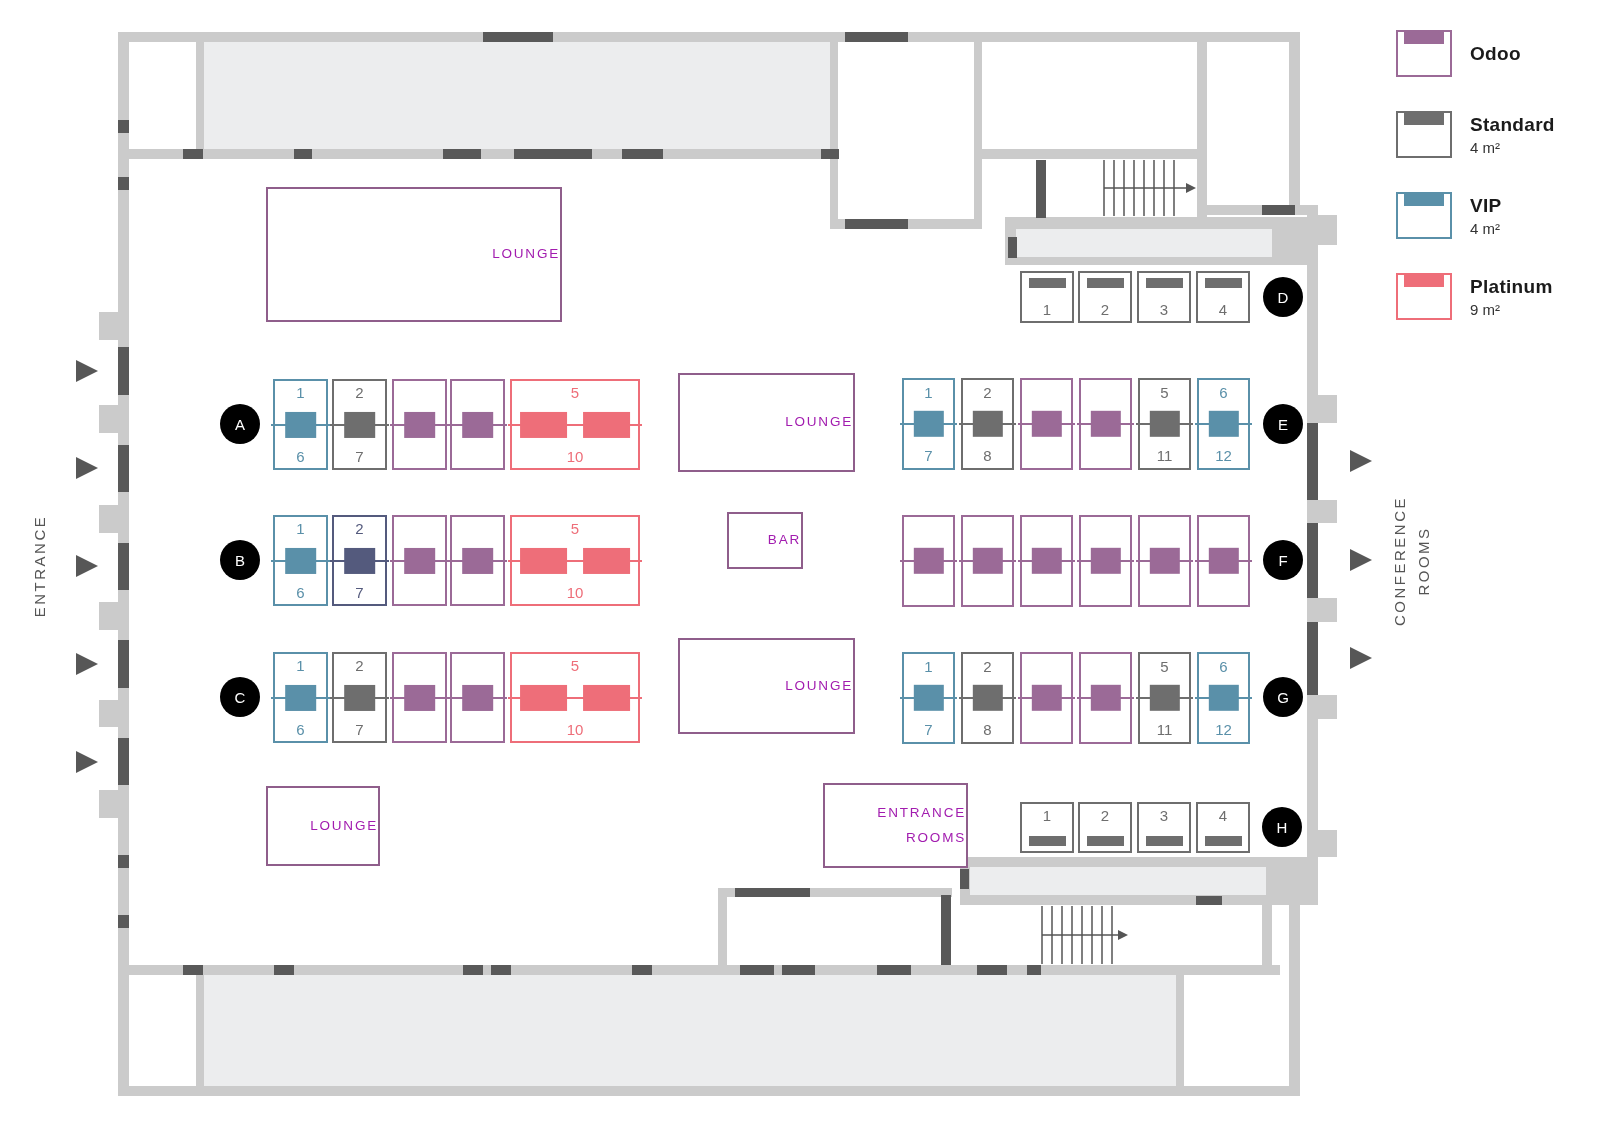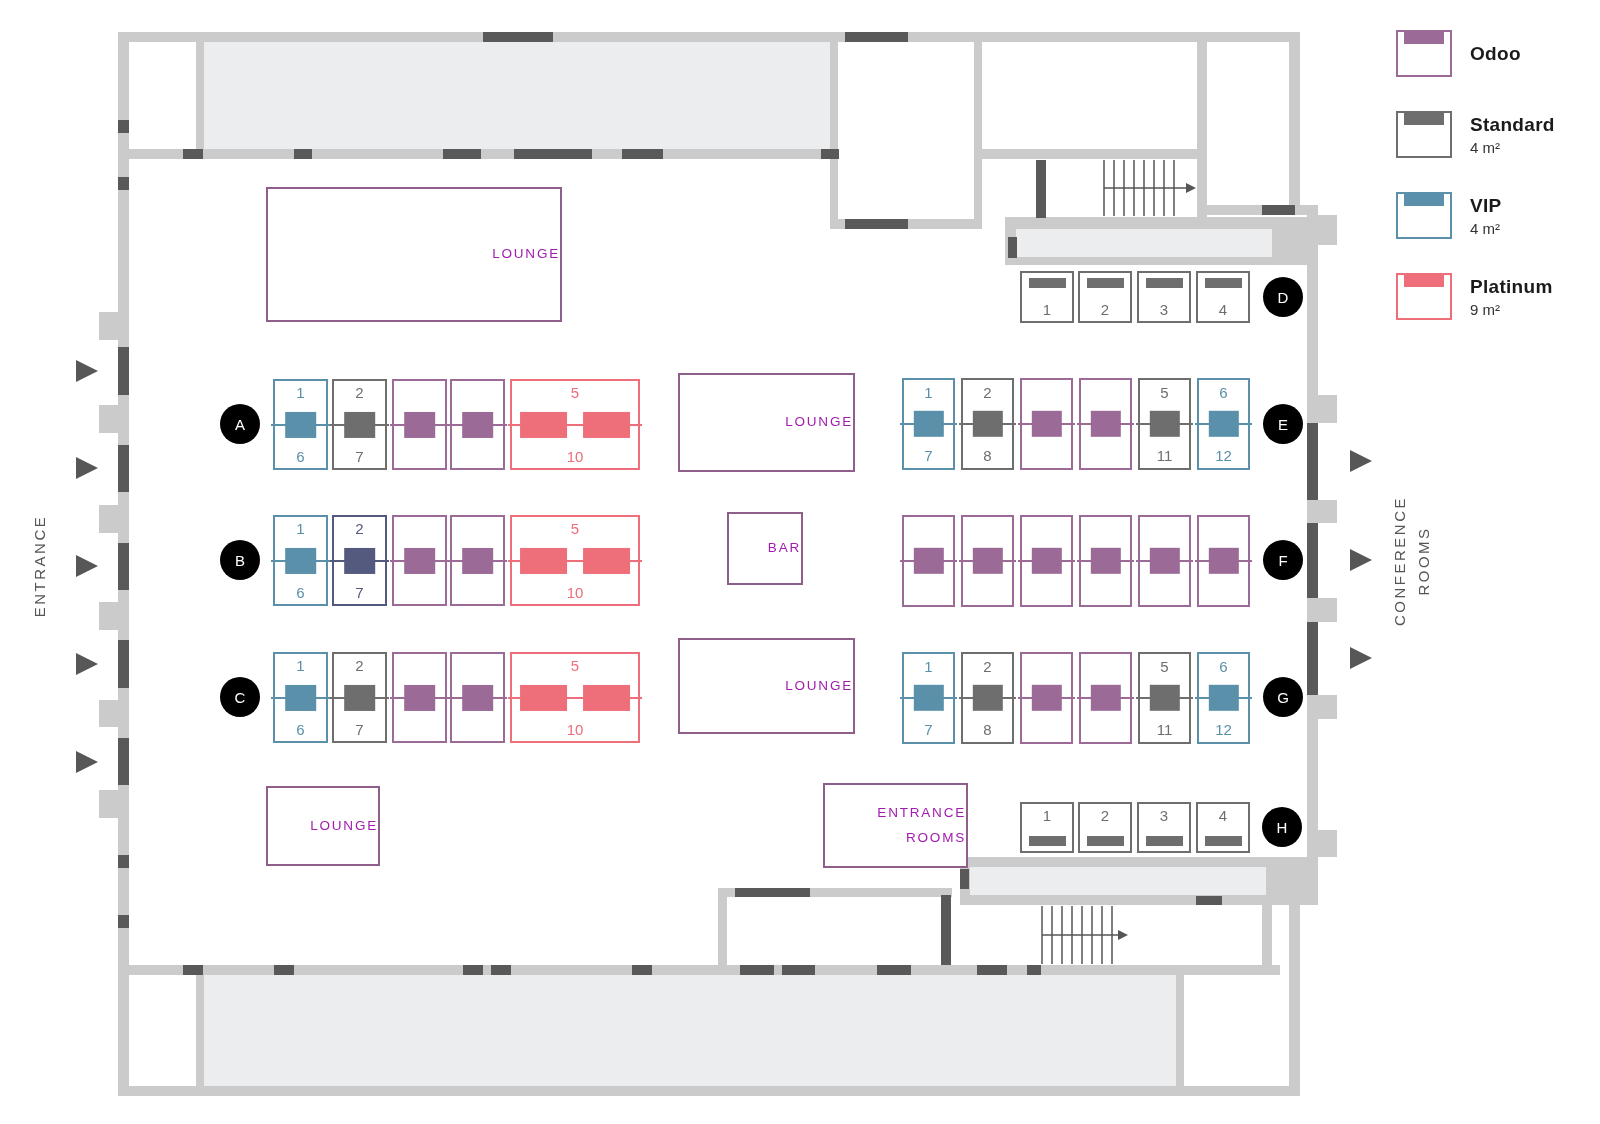--- a/index.html
+++ b/index.html
@@ -228,21 +228,21 @@
         </div>
       </div>
     </div>
 
 <div class="area" style="left: 266px; top: 187px; width: 296px; height: 135px;">
       <div>LOUNGE</div>
     </div>
     <div class="area" style="left: 678px; top: 373px; width: 177px; height: 99px;">
       <div>LOUNGE</div>
     </div>
-    <div class="area" style="left: 727px; top: 512px; width: 76px; height: 73px;">
+    <div class="area" style="left: 727px; top: 512px; width: 76px; height: 57px;">
       <div>BAR</div>
     </div>
     <div class="area" style="left: 678px; top: 638px; width: 177px; height: 96px;">
       <div>LOUNGE</div>
     </div>
     <div class="area" style="left: 266px; top: 786px; width: 114px; height: 80px;">
       <div>LOUNGE</div>
     </div>
     <div class="area" style="left: 823px; top: 783px; width: 145px; height: 85px;">
       <div>ENTRANCE</div>

